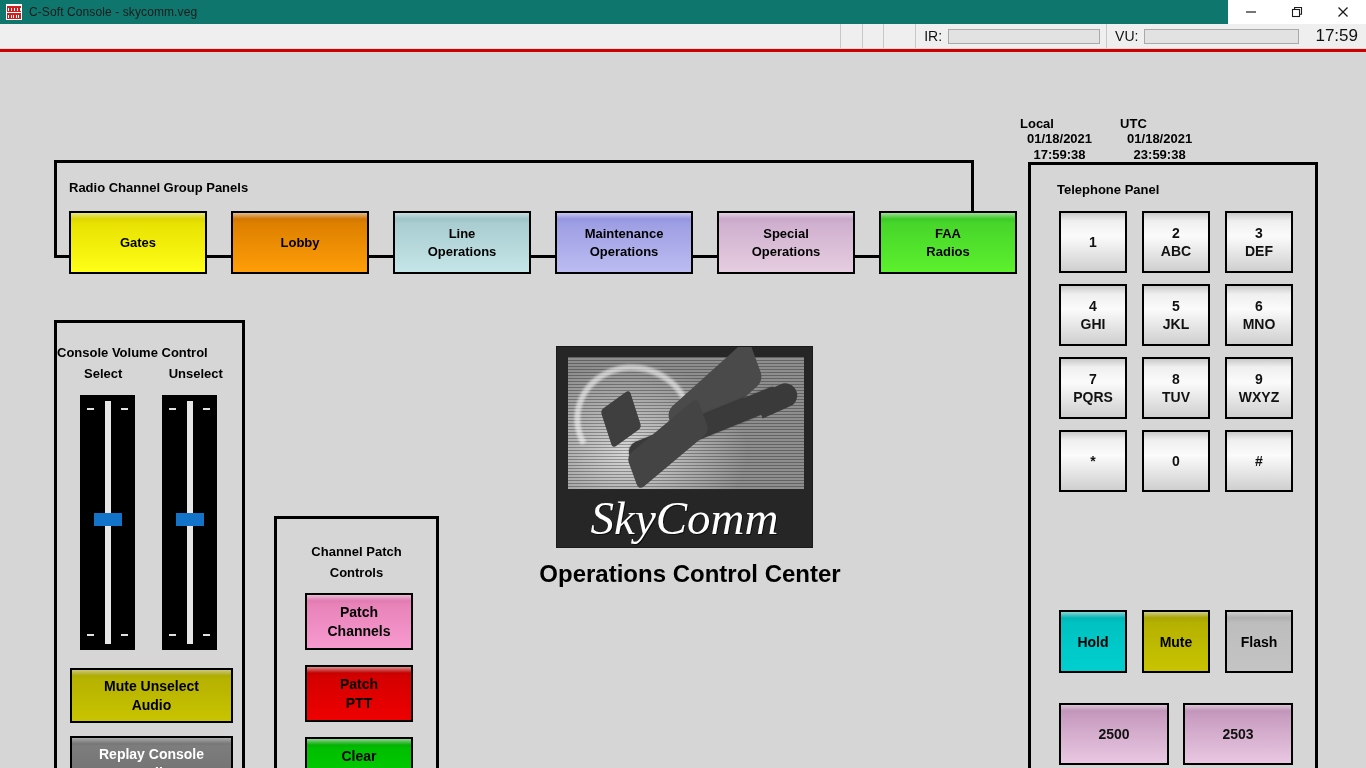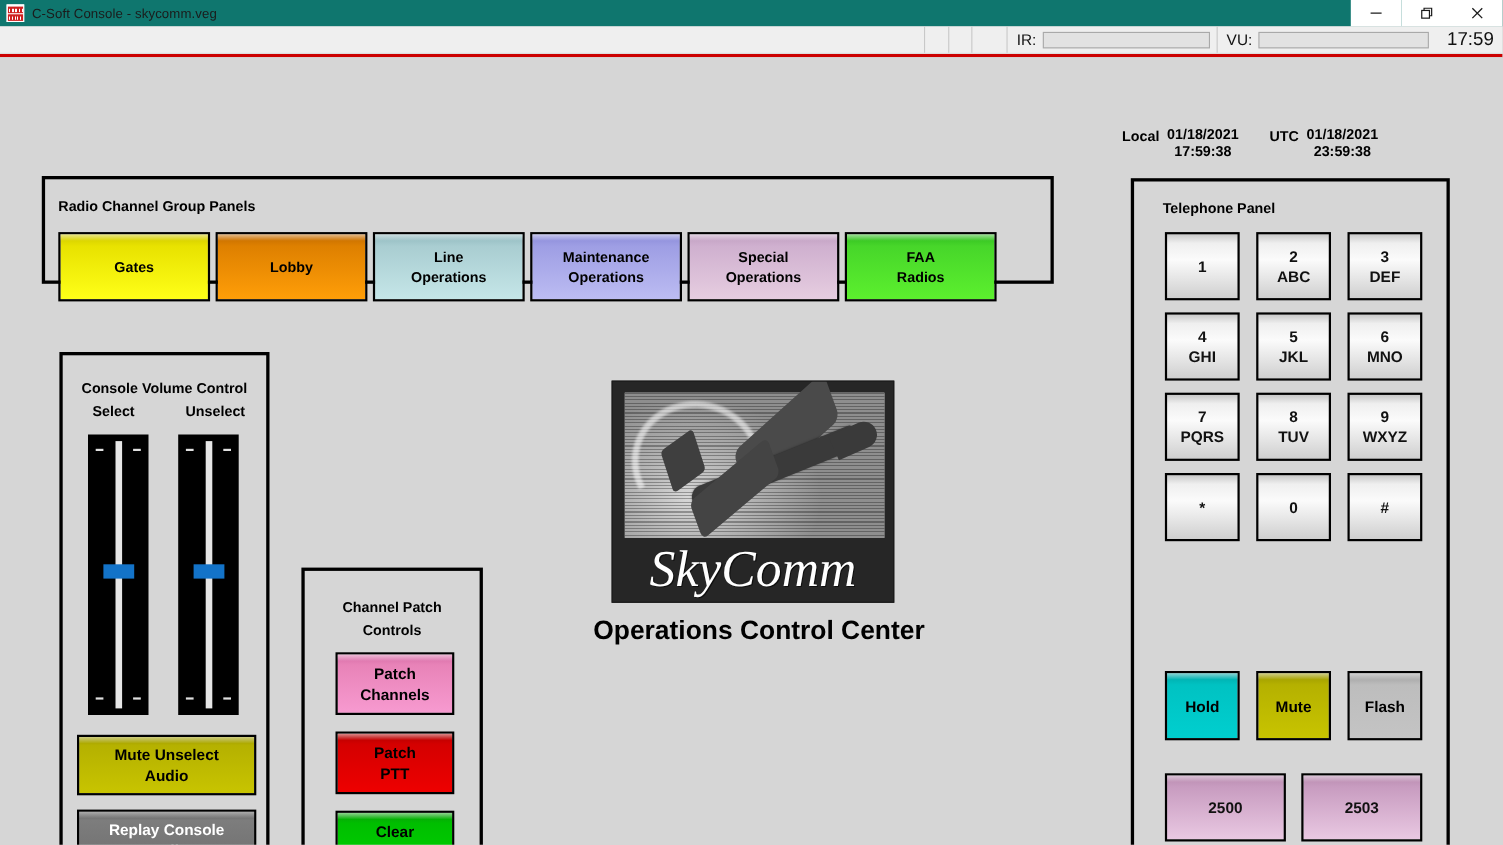--- a/index.html
+++ b/index.html
@@ -101,21 +101,21 @@
     height: 716px;
     background: #d6d6d6;
   }
 
   
   .clockrow {
     position: absolute; left: 1020px; top: 62px;
     width: 330px; height: 40px;
     display: flex; align-items: flex-start;
   }
-  .clk-group { display: flex; align-items: flex-start; }
+  .clk-group { display: flex; align-items: flex-start; flex-direction: column; }
   .clk-name {
     font-size: 13px; font-weight: bold; color: #000;
     padding-top: 2px;
   }
   .clk-val {
     font-size: 13px; font-weight: bold; color: #000;
     text-align: center; line-height: 16px;
     margin-left: 7px;
   }
   .clk-spacer { width: 28px; }
@@ -125,25 +125,25 @@
     position: absolute;
     background: #d6d6d6;
     border: 3px solid #000;
   }
   .panel-title {
     font-size: 13px; font-weight: bold; color: #000;
     position: absolute;
   }
 
   
-  #radio-panel { left: 38px; top: 108px; width: 920px; height: 98px; }
+  #radio-panel { left: 54px; top: 108px; width: 920px; height: 98px; }
   #radio-panel .panel-title { left: 12px; top: 17px; }
   .radio-btns {
     position: absolute; left: 12px; top: 48px;
-    display: flex; gap: 5px;
+    display: flex; gap: 24px;
   }
   .gbtn {
     width: 138px; height: 63px;
     border: 2px solid #000;
     display: flex; align-items: center; justify-content: center;
     text-align: center;
     font-size: 13px; font-weight: bold; color: #000;
     line-height: 18px;
     position: relative;
   }
@@ -156,21 +156,21 @@
   .g-lobby  { background: linear-gradient(to bottom, #c26a00 0%, #de8000 18%, #ff9e08 100%); }
   .g-line   { background: linear-gradient(to bottom, #8fb8bd 0%, #a9cdd1 18%, #c5e6e8 100%); }
   .g-maint  { background: linear-gradient(to bottom, #8a8ad8 0%, #9e9ee4 18%, #bcbcf2 100%); }
   .g-special{ background: linear-gradient(to bottom, #c09ec0 0%, #cfb0cf 18%, #e6cde0 100%); }
   .g-faa    { background: linear-gradient(to bottom, #2fbc1f 0%, #47d62a 18%, #5cf02e 100%); }
 
   
   #vol-panel { left: 54px; top: 268px; width: 191px; height: 496px; }
   #vol-panel .vol-head {
     position: absolute; left: 0; right: 0; top: 22px;
-    text-align: center;
+    text-align: left;
     font-size: 13px; font-weight: bold; color: #000;
   }
   .vol-sublabels {
     position: absolute; left: 0; right: 0; top: 43px;
     display: flex;
   }
   .vol-sublabels span {
     flex: 1; text-align: center;
     font-size: 13px; font-weight: bold; color: #000;
   }

